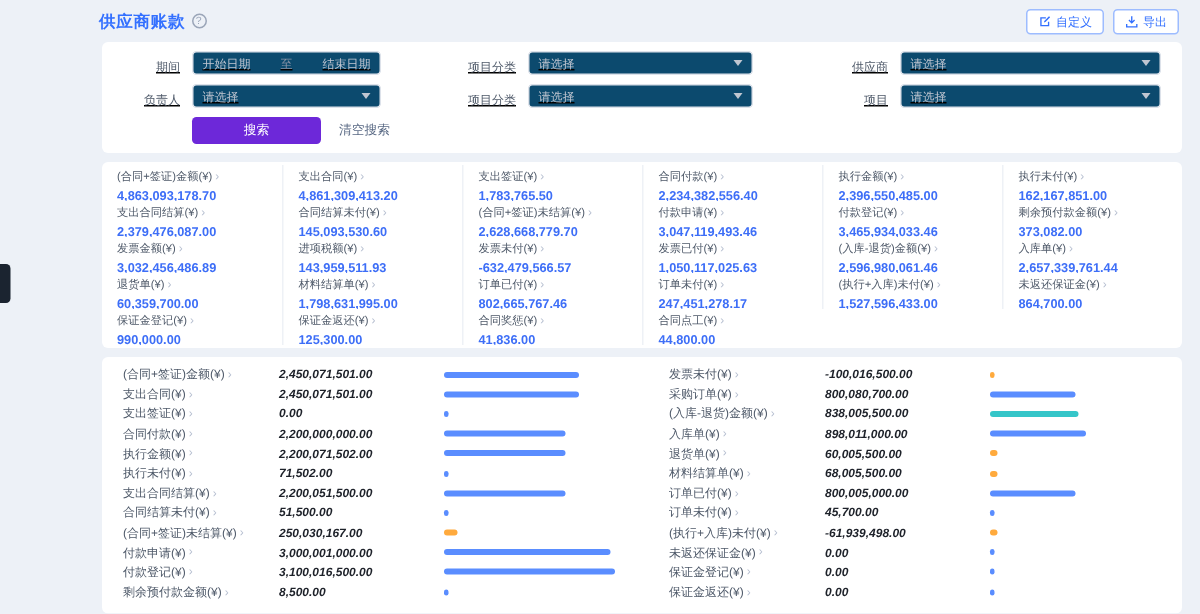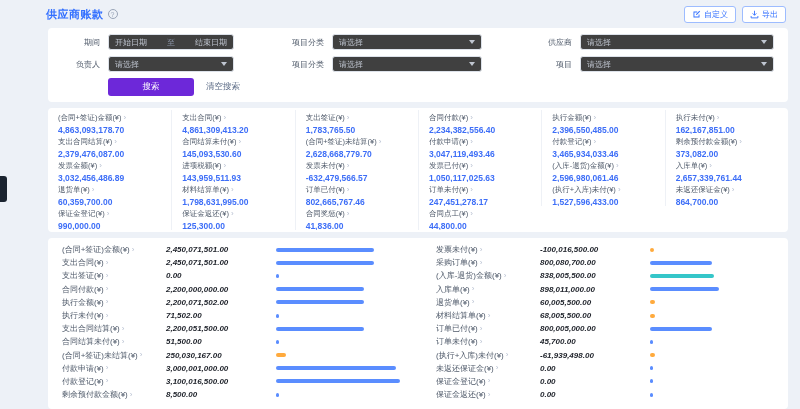--- a/index.html
+++ b/index.html
@@ -2,41 +2,41 @@
 <html><head>
 <meta charset="utf-8">
 <style>
   * { box-sizing: border-box; margin: 0; padding: 0; }
   html,body { width:800px; height:409px; overflow:hidden; }
   body {
     background:#edf1f7;
     font-family:"Liberation Sans","DejaVu Sans",sans-serif;
     position:relative;
   }
-  .page { padding-left:36px; height:100%; }
+  .page { padding-left:56px; height:100%; }
 
   
   .topbar { height:28px; display:flex; align-items:center; justify-content:space-between; padding:0 14px 0 10px; }
   .title-wrap { display:flex; align-items:center; }
   .page-title { color:#3370ff; font-weight:bold; font-size:11px; letter-spacing:.5px; }
   .help { display:inline-flex; width:10px; height:10px; border:1px solid #9aa5b8; border-radius:50%;
           color:#9aa5b8; font-size:7px; line-height:1; align-items:center; justify-content:center; margin-left:4px; cursor:pointer; }
   .top-actions { display:flex; gap:6px; }
   .ghost-btn { display:inline-flex; align-items:center; gap:3px; height:17px; padding:0 7px; background:#fff;
                border:1px solid #9dbcff; color:#3370ff; border-radius:3px; font-size:8px; cursor:pointer; }
 
   
   .card { background:#fff; border-radius:4px; margin:0 12px 6px 12px; }
 
   
   .filter-card { padding:6px 14px 6px 10px; }
   .filter-grid { display:grid; grid-template-columns:176px 200px 1fr; column-gap:48px; row-gap:6px; }
-  .field { display:flex; align-items:center; }
+  .field { display:flex; align-items:flex-end;text-decoration:underline; }
   .field-label { width:42px; flex:none; text-align:right; font-size:8px; color:#4e5969; margin-right:8px; white-space:nowrap; }
-  .control { flex:1; height:16px; border:1px solid #dde2ea; border-radius:3px; background:#404040;
+  .control { flex:1; height:16px; border:1px solid #dde2ea; border-radius:3px; background:#0c4a6e;
              display:flex; align-items:center; justify-content:space-between; padding:0 6px; font-size:8px; color:#c0c6d1; cursor:pointer; }
   .date-control { justify-content:space-between; }
   .date-sep { color:#8a93a6; padding:0 4px; }
   .caret { width:0; height:0; border-left:3px solid transparent; border-right:3px solid transparent; border-top:4px solid #c0c6d1; flex:none; margin-left:4px; }
   .filter-actions { margin:6px 0 0 50px; display:flex; align-items:center; gap:12px; height:18px; }
   .primary-btn { width:86px; height:18px; background:#6d28d9; color:#fff; border:none; border-radius:3px; font-size:8.5px; cursor:pointer; }
   .text-btn { background:none; border:none; color:#5a6a85; font-size:8.5px; cursor:pointer; }
 
   
   .metrics-card { padding:2px 0; }

